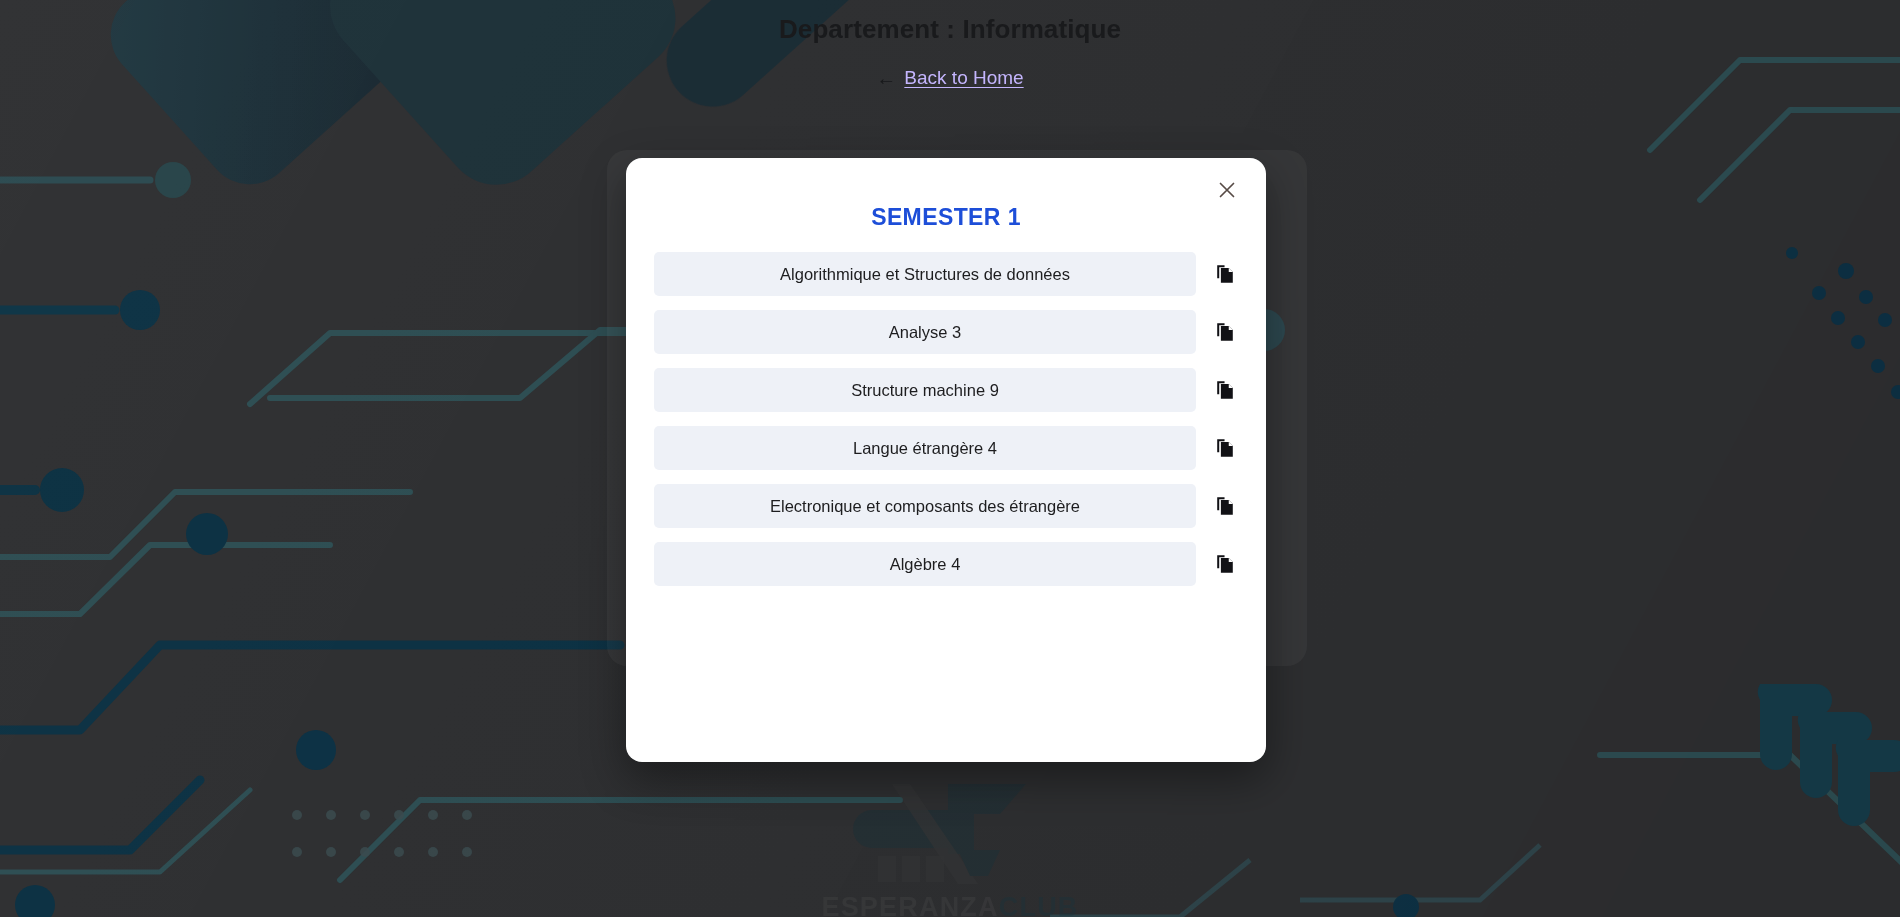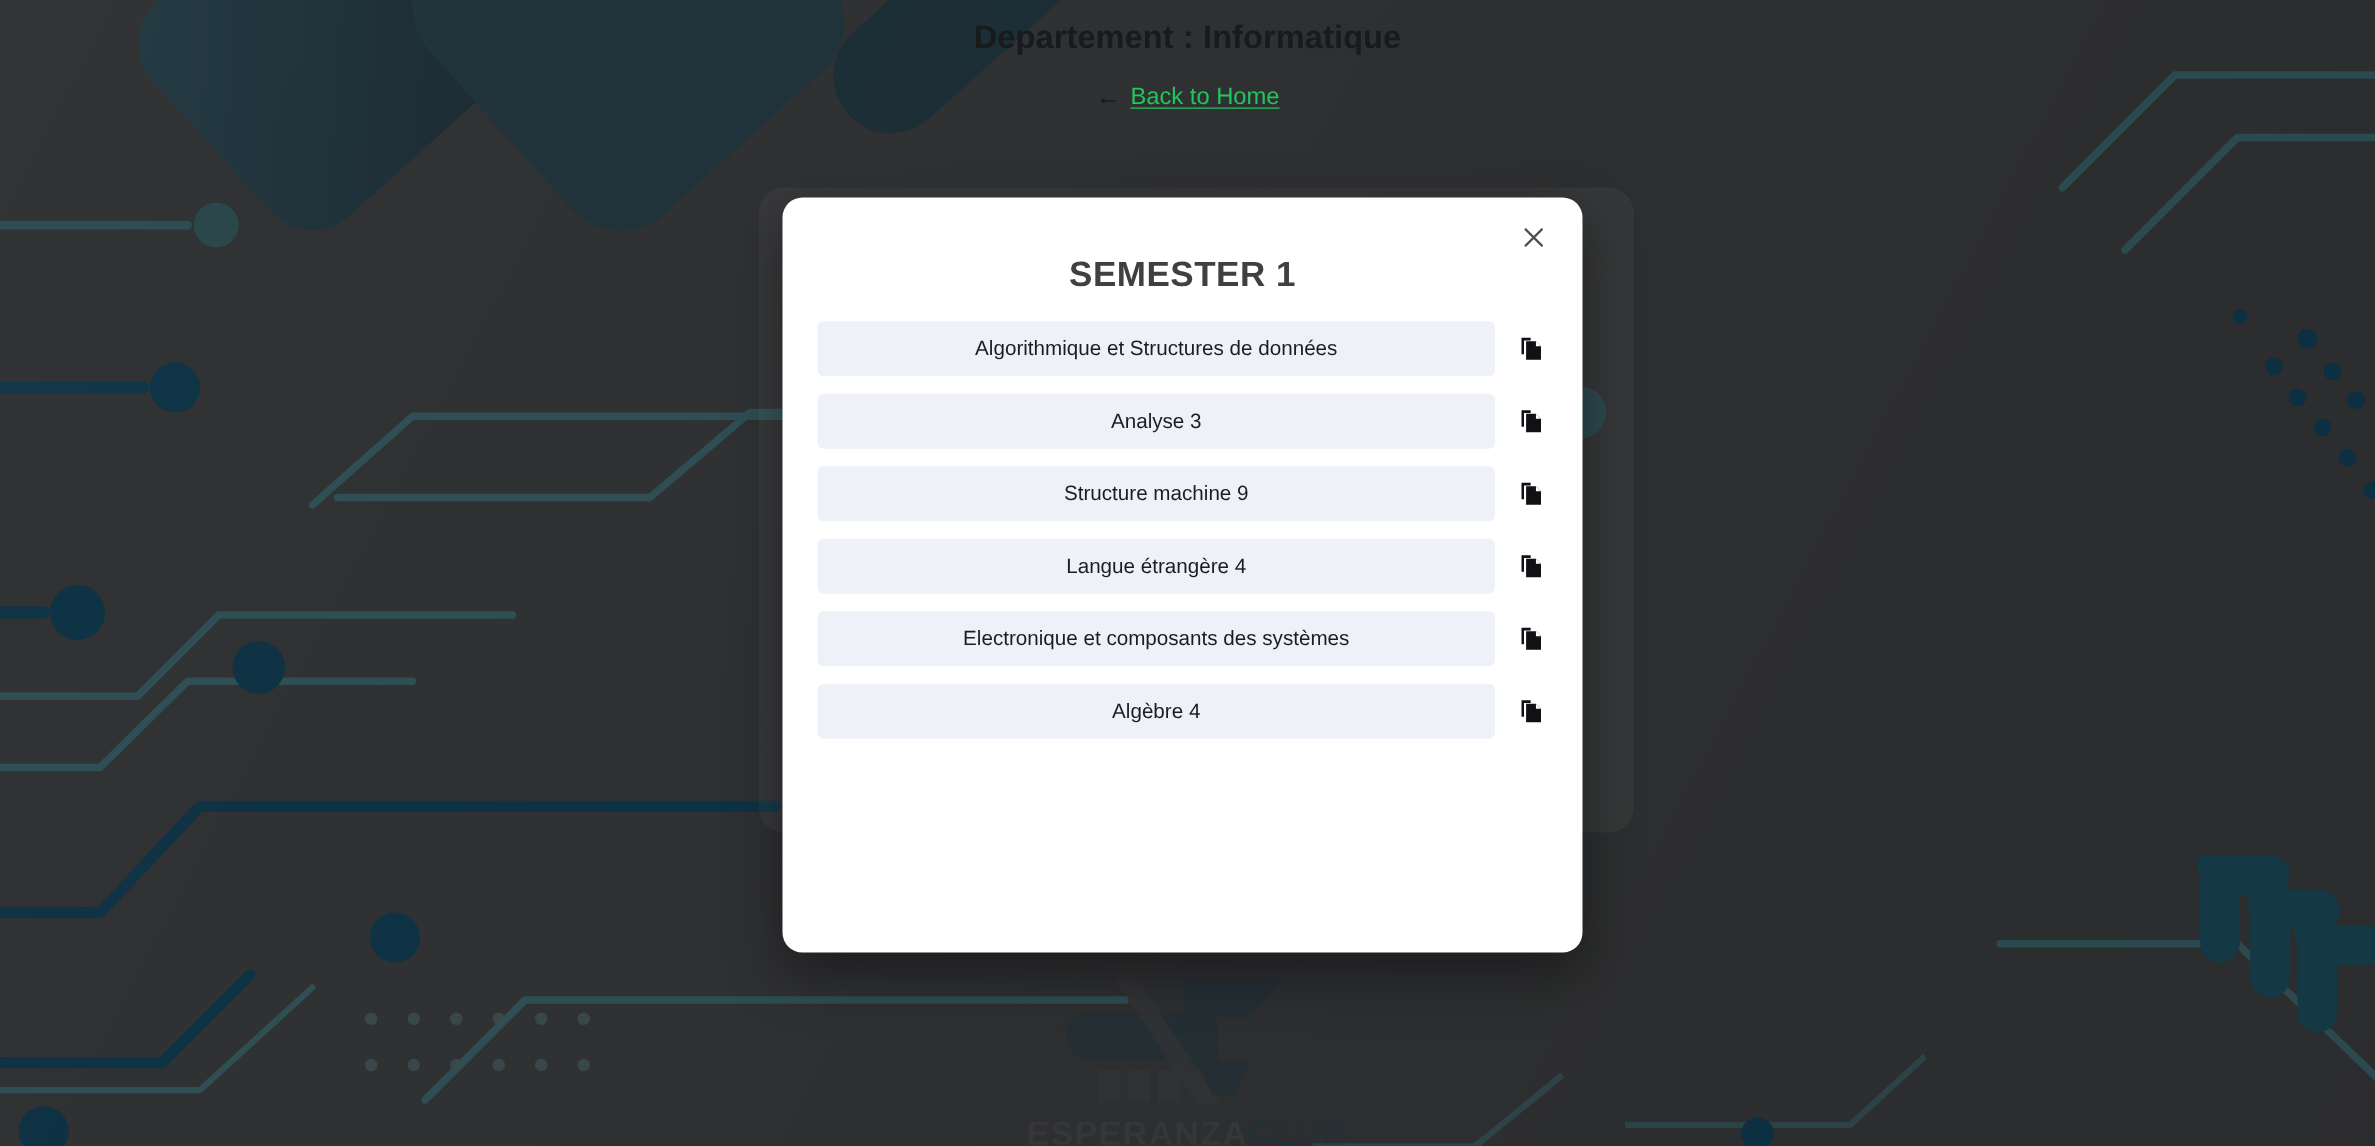--- a/index.html
+++ b/index.html
@@ -83,21 +83,21 @@
   .back-row {
     margin-top: 22px;
     font-size: 19px;
     color: #17181a;
     display: inline-flex;
     align-items: center;
     gap: 8px;
   }
   .back-arrow { font-size: 20px; line-height: 1; color: #17181a; }
   .back-link {
-    color: #22c55e;
+    color: #c4b5fd;
     text-decoration: underline;
     text-underline-offset: 3px;
     cursor: pointer;
   }
 
   
   .under-card {
     position: absolute;
     left: 607px;
     top: 150px;
@@ -132,23 +132,23 @@
     align-items: center;
     justify-content: center;
     background: none;
     border: none;
     cursor: pointer;
     color: #574b46;
   }
 
   .modal-title {
     text-align: center;
-    font-size: 28px;
+    font-size: 23px;
     font-weight: 700;
-    color: #404040;
+    color: #1d4ed8;
     letter-spacing: 0.4px;
     padding-top: 46px;
   }
 
   .course-list {
     margin-top: 21px;
     display: flex;
     flex-direction: column;
     gap: 14px;
   }
@@ -363,21 +363,21 @@
         <button class="copy-btn" aria-label="Copy">
           <svg width="22" height="22" viewBox="0 0 24 24" aria-hidden="true">
             <path d="M3.5 2.5 h8 v2.2 h-5.8 v12 H3.5 Z" fill="currentColor"></path>
             <path d="M7.5 5.5 h8.6 l4.4 4.4 v11.6 H7.5 Z" fill="currentColor"></path>
             <path d="M16.1 5.5 v4.4 h4.4 Z" fill="#ffffff"></path>
           </svg>
         </button>
       </div>
 
       <div class="course-row">
-        <div class="course-pill">Electronique et composants des systèmes</div>
+        <div class="course-pill">Electronique et composants des étrangère</div>
         <button class="copy-btn" aria-label="Copy">
           <svg width="22" height="22" viewBox="0 0 24 24" aria-hidden="true">
             <path d="M3.5 2.5 h8 v2.2 h-5.8 v12 H3.5 Z" fill="currentColor"></path>
             <path d="M7.5 5.5 h8.6 l4.4 4.4 v11.6 H7.5 Z" fill="currentColor"></path>
             <path d="M16.1 5.5 v4.4 h4.4 Z" fill="#ffffff"></path>
           </svg>
         </button>
       </div>
 
       <div class="course-row">

